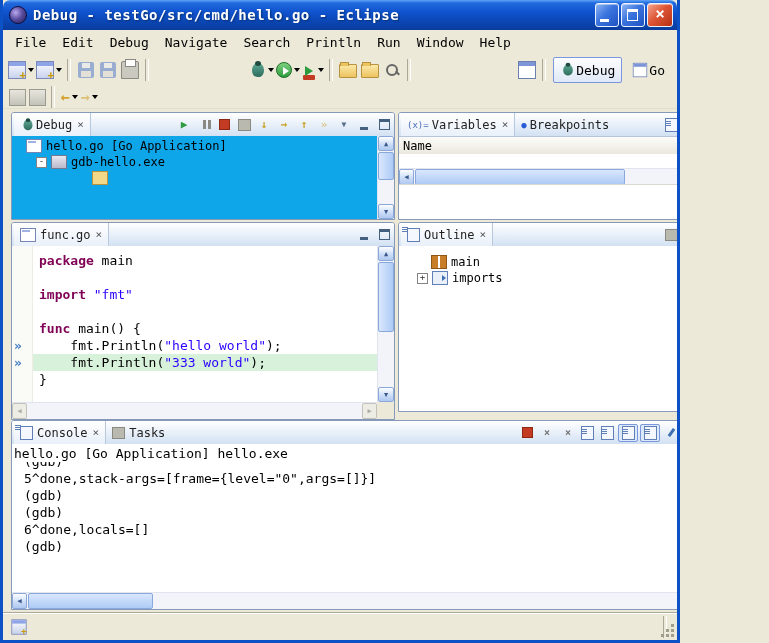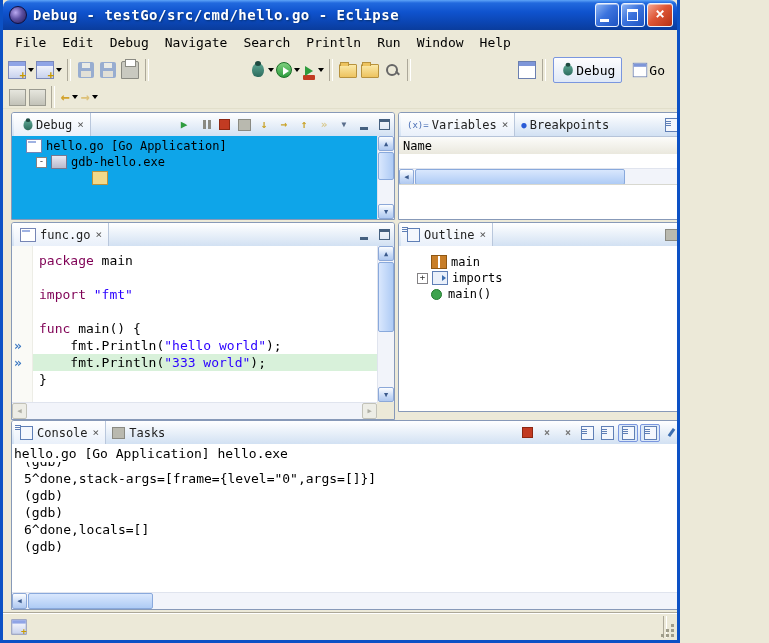--- a/index.html
+++ b/index.html
@@ -101,21 +101,21 @@
   
   .sbv{width:16px;background:#F2F4FA;border-left:1px solid #E0E4EE;}
   .sbh{height:16px;background:#F2F4FA;border-top:1px solid #E0E4EE;}
   .sb-btn{background:linear-gradient(180deg,#FDFEFF,#C9DBF7 60%,#B0C9F0);border:1px solid #8CA8D8;border-radius:2px;color:#3B5A8C;display:flex;align-items:center;justify-content:center;font-size:7px;box-sizing:border-box;}
   .sb-btn.dis{background:#EDEDE6;border-color:#C2C2B8;color:#AFAFA5;}
   .sb-thumbv{background:linear-gradient(90deg,#D9E7FD,#AECBF5);border:1px solid #89A9DC;border-radius:2px;box-sizing:border-box;}
   .sb-thumbh{background:linear-gradient(180deg,#D9E7FD,#AECBF5);border:1px solid #89A9DC;border-radius:2px;box-sizing:border-box;}
   .corner{background:#ECE9D8;}
 
   
-  .kw{color:#7F0055;font-weight:normal;}
+  .kw{color:#7F0055;font-weight:bold;}
   .str{color:#2A00FF;}
   .cl{height:17px;line-height:17px;white-space:pre;font-size:13px;color:#000;}
   .cl.hl{background:#D8F1DA;margin-left:-6px;padding-left:6px;}
   .marker{position:absolute;left:2px;color:#3A77C2;font-weight:bold;font-size:13px;line-height:13px;}
 
   
   .con-line{height:17px;line-height:17px;white-space:pre;font-size:13px;color:#000;}
   .con-caret{display:inline-block;width:1px;height:13px;background:#000;vertical-align:-2px;}
 
   
@@ -424,24 +424,20 @@
     <div class="r" style="left:0;top:23px;right:0;bottom:0;background:#fff;padding:8px 0 0 18px;">
       <div class="trow" style="padding-left:14px;">
         <span class="ti ti-pkg"></span>
         <span>main</span>
       </div>
       <div class="trow">
         <span class="texp">+</span>
         <span class="ti ti-imp"></span>
         <span>imports</span>
       </div>
-      <div class="trow" style="padding-left:11px;">
-        <span class="dotgreen"></span>
-        <span>main()</span>
-      </div>
     </div>
   </div>
 
   <div class="panel" style="left:8px;top:420px;width:749px;height:188px;">
     <div class="phead">
       <div class="tab sel">
         <span class="docico" style="margin-right:4px;"></span>
         <span>Console</span>
         <span class="tclose">×</span>
       </div>

